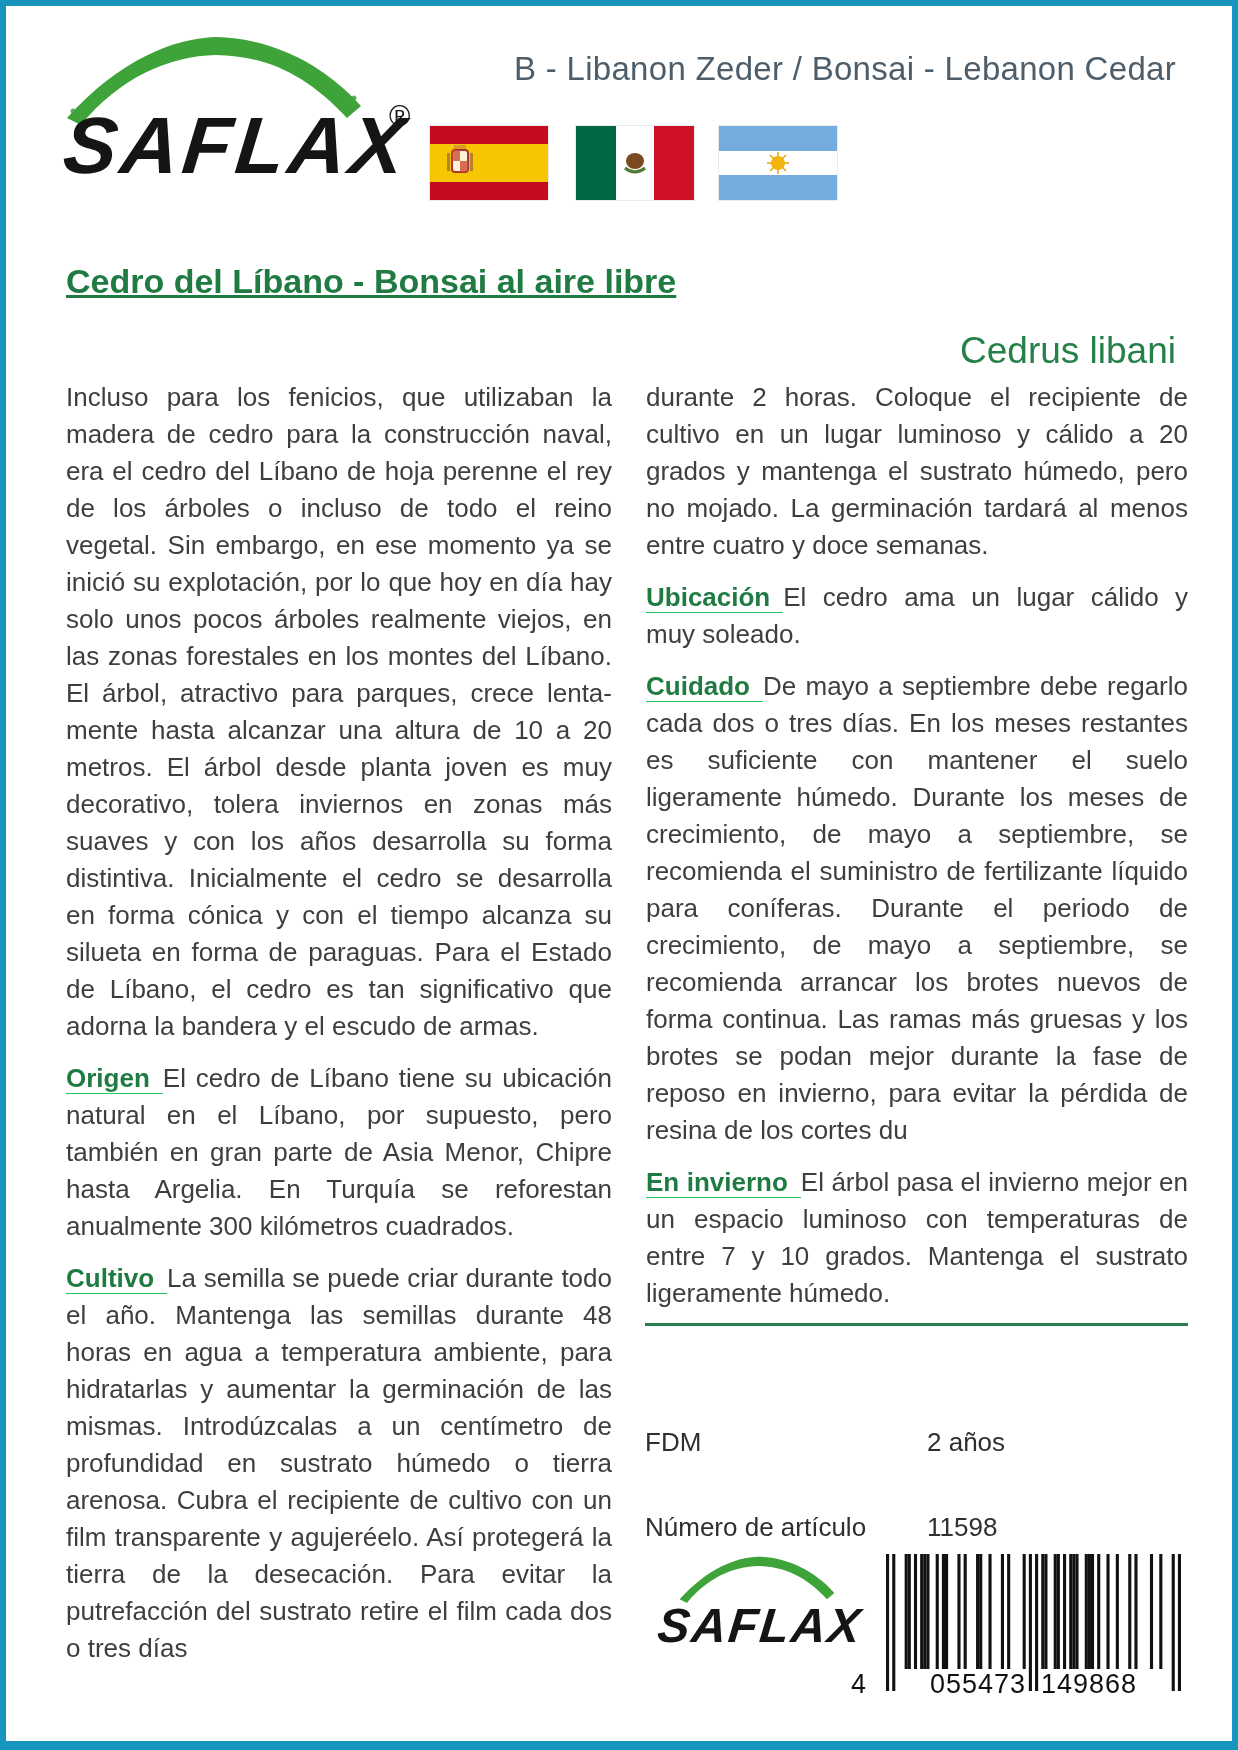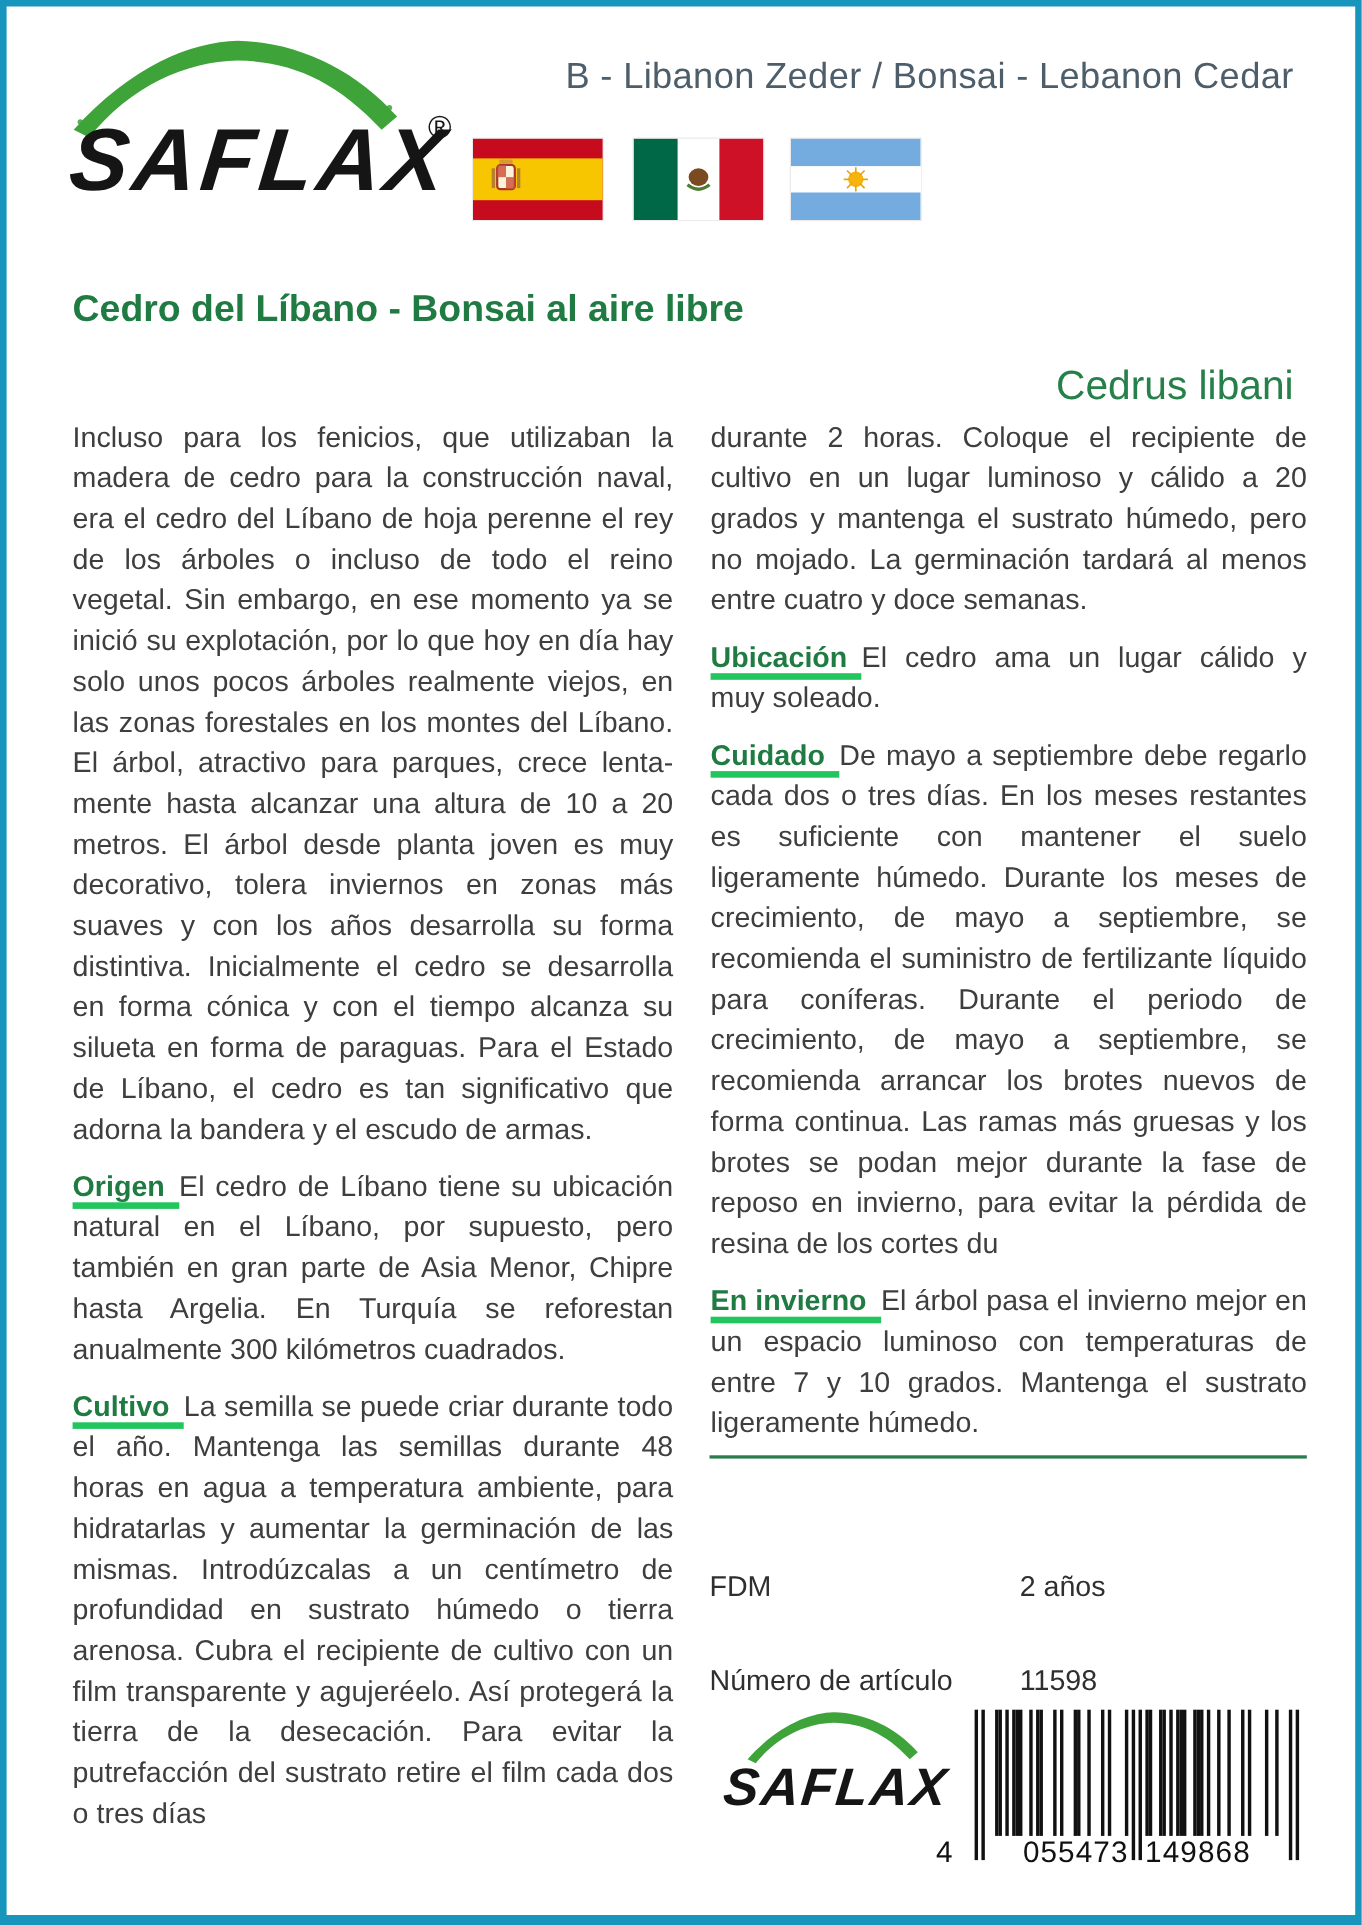--- a/index.html
+++ b/index.html
@@ -27,32 +27,33 @@
 
   .flag { top:120px; width:118px; height:74px; box-shadow:0 0 0 1px rgba(0,0,0,.08); }
   .flag svg { display:block; width:100%; height:100%; }
   .flag-spain { left:424px; }
   .flag-mexico { left:570px; }
   .flag-argentina { left:713px; }
 
   .main-title {
     left:60px; top:256px; font-size:34px; font-weight:bold; color:#1f7b42;
     white-space:nowrap;
+    text-decoration:underline;
   }
   .botanical {
     top:324px; right:56px; font-size:37px; color:#268049; white-space:nowrap;
   }
 
   .col { top:373px; font-size:26px; line-height:37px; }
   .col-left  { left:60px;  width:546px; }
   .col-right { left:640px; width:542px; }
   .para { margin:0 0 15px 0; text-align:justify; hyphens:manual; -webkit-hyphens:manual; }
   .sec {
     color:#1f7b42; font-weight:bold;
-    border-bottom:6px solid #22c55e; padding-right:13px; padding-bottom:0px;
+    border-bottom:1px solid #22c55e; padding-right:13px; padding-bottom:0px;
   }
 
   .divider { left:639px; top:1317px; width:543px; height:3px; background:#2c7d4e; }
 
   .detail-label { left:639px; font-size:26px; color:#2f2f2f; }
   .detail-value { left:921px; font-size:26px; color:#2f2f2f; }
   .row1 { top:1421px; }
   .row2 { top:1506px; }
 
   .logo2-arc { left:665px; top:1548px; }

